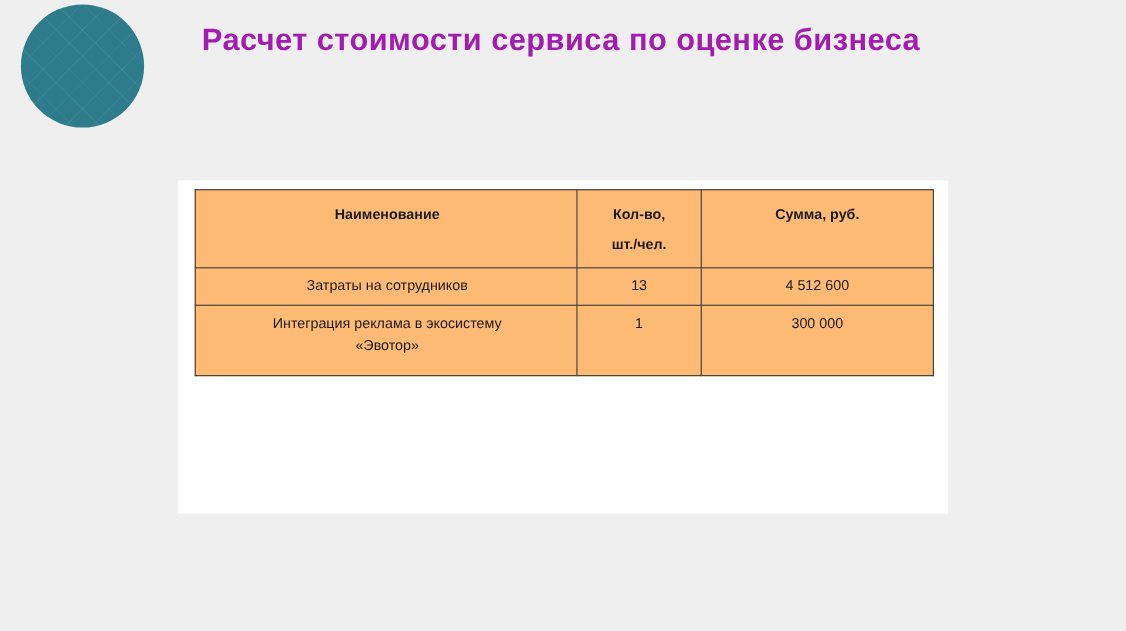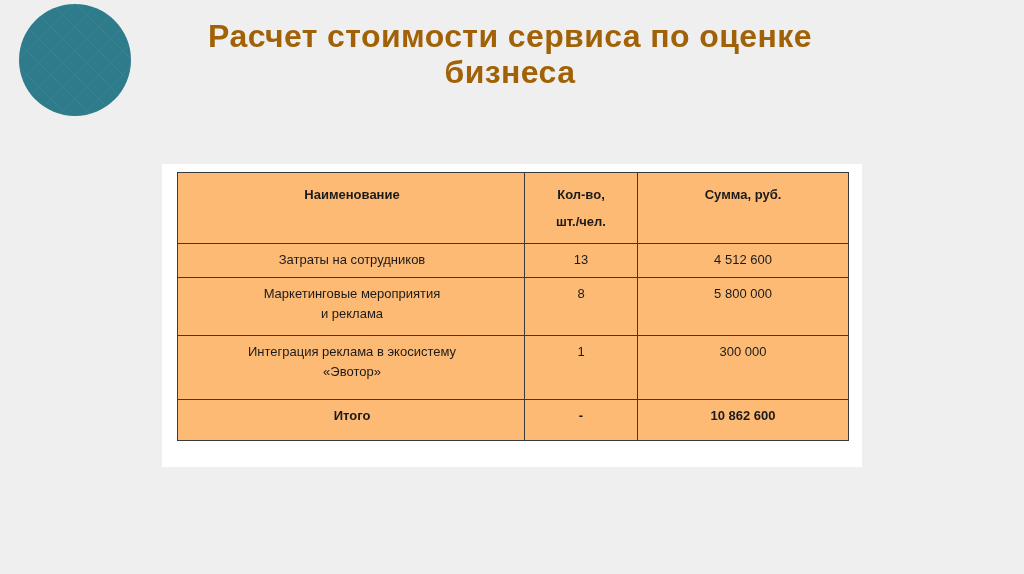--- a/index.html
+++ b/index.html
@@ -106,24 +106,24 @@
   .calc-keys i.k-blue   { background: #68c4e0; }
   .calc-keys i.k-green  { background: #5cc46a; }
   .calc-keys i.k-orange { background: #f0ad27; grid-column: 3 / span 2; }
 
   .slide-title {
     position: absolute;
     left: 150px;
     top: 18px;
     width: 720px;
     text-align: center;
-    font-size: 32px;
+    font-size: 28px;
     font-weight: bold;
     line-height: 36px;
-    color: #a16207;
+    color: #a21caf;
     letter-spacing: 0.4px;
   }
 
   
   .panel {
     position: absolute;
     left: 162px;
     top: 164px;
     width: 700px;
     height: 303px;
@@ -222,57 +222,32 @@
           <div class="cell-pad-name">Затраты на сотрудников</div>
         </td>
         <td>
           <div class="cell-pad-center">13</div>
         </td>
         <td>
           <div class="cell-pad-center">4 512 600</div>
         </td>
       </tr>
 
-      <tr class="row-2">
-        <td>
-          <div class="cell-pad-name">
-            <span class="line2">Маркетинговые мероприятия</span>
-            <span class="line2">и реклама</span>
-          </div>
-        </td>
-        <td>
-          <div class="cell-pad-center">8</div>
-        </td>
-        <td>
-          <div class="cell-pad-center">5 800 000</div>
-        </td>
-      </tr>
 
       <tr class="row-3">
         <td>
           <div class="cell-pad-name">
             <span class="line2">Интеграция реклама в экосистему</span>
             <span class="line2">«Эвотор»</span>
           </div>
         </td>
         <td>
           <div class="cell-pad-center">1</div>
         </td>
         <td>
           <div class="cell-pad-center">300 000</div>
         </td>
       </tr>
 
 
-      <tr class="row-total">
-        <td>
-          <div class="cell-pad-name">Итого</div>
-        </td>
-        <td>
-          <div class="cell-pad-center">-</div>
-        </td>
-        <td>
-          <div class="cell-pad-center">10 862 600</div>
-        </td>
-      </tr>
     </tbody>
   </table>
 </div>
 
 </body></html>

